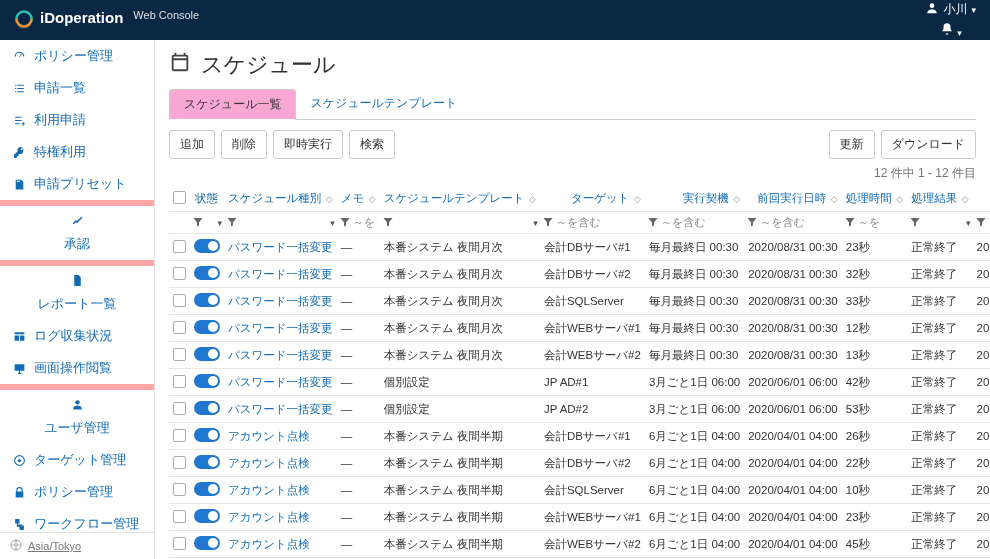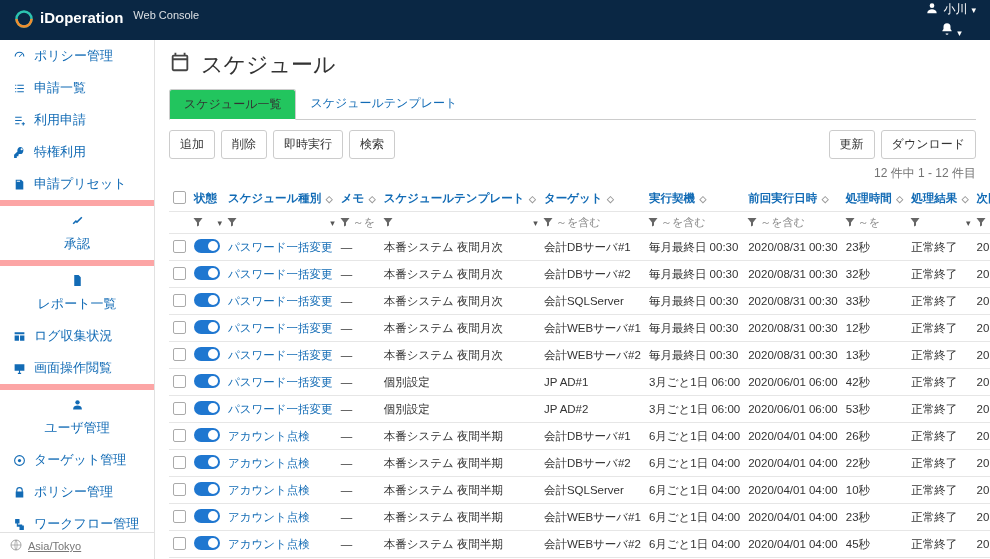--- a/index.html
+++ b/index.html
@@ -18,28 +18,28 @@
 .sidebar .nav-item { display: flex; align-items: center; gap: 8px; padding: 7px 12px; color: #126bb5; cursor: pointer; }
 .sidebar .nav-item.sep-top { border-top: 6px solid #fca5a5; flex-direction: column; }
 .sidebar .nav-item.active { background: #0a2744; color: #fff; }
 .sidebar .nav-item .icon { width: 14px; height: 14px; display: inline-flex; justify-content: center; align-items: center; }
 .sidebar .footer { border-top: 1px solid #e1e1e1; padding: 6px 10px; color: #777; font-size: 11px; display: flex; align-items: center; gap: 6px; text-decoration: underline; }
 .content { flex: 1; padding: 10px 14px; overflow: auto; }
 .page-title { display: flex; align-items: center; gap: 10px; font-size: 22px; color: #333; margin-bottom: 8px; }
 .page-title svg { width: 22px; height: 22px; fill: #444; }
 .tabs { display: flex; border-bottom: 1px solid #ccc; margin-bottom: 10px; }
 .tab { padding: 6px 14px; font-size: 12px; cursor: pointer; color: #126bb5; position: relative; top: 1px; }
-.tab.active { border: 1px solid #ccc; border-bottom: 1px solid #fff; border-radius: 3px 3px 0 0; color: #333; background: #22c55e; }
+.tab.active { border: 1px solid #ccc; border-bottom: 1px solid #fff; border-radius: 3px 3px 0 0; color: #333; background: #f9a8d4; }
 .toolbar { display: flex; justify-content: space-between; margin-bottom: 6px; }
 .btn-group { display: flex; gap: 6px; }
 .btn { border: 1px solid #ccc; background: #fff; padding: 5px 10px; font-size: 12px; border-radius: 3px; cursor: pointer; color: #333; }
 .count-line { text-align: right; font-size: 12px; color: #737373; margin-bottom: 4px; }
 .tbl { width: 100%; border-collapse: collapse; font-size: 11.5px; }
 .tbl th, .tbl td { border-bottom: 1px solid #e6e6e6; padding: 5px 4px; text-align: left; white-space: nowrap; }
-.tbl th { color: #126bb5; font-weight: 700; cursor: pointer; }
+.tbl th { color: #126bb5; font-weight: 400; cursor: pointer; text-align: right; }
 .tbl th .sorticon { color: #999; font-size: 9px; margin-left: 2px; }
 .tbl td.centertd { text-align: center; }
 .tbl .link { color: #126bb5; cursor: pointer; }
 .filter-row td { padding: 3px 2px; }
 .filter-cell { display: flex; align-items: center; gap: 2px; }
 .filter-cell .funnel { width: 12px; height: 12px; fill: #666; cursor: pointer; }
 .filter-cell .txt { color: #888; font-size: 11px; }
 .filter-cell .dd { color: #555; font-size: 9px; cursor: pointer; margin-left: auto; }
 .chk { width: 13px; height: 13px; border: 1px solid #aaa; border-radius: 2px; cursor: pointer; display: inline-block; }
 .toggle { width: 26px; height: 14px; border-radius: 7px; background: #1f77d0; position: relative; display: inline-block; cursor: pointer; }

